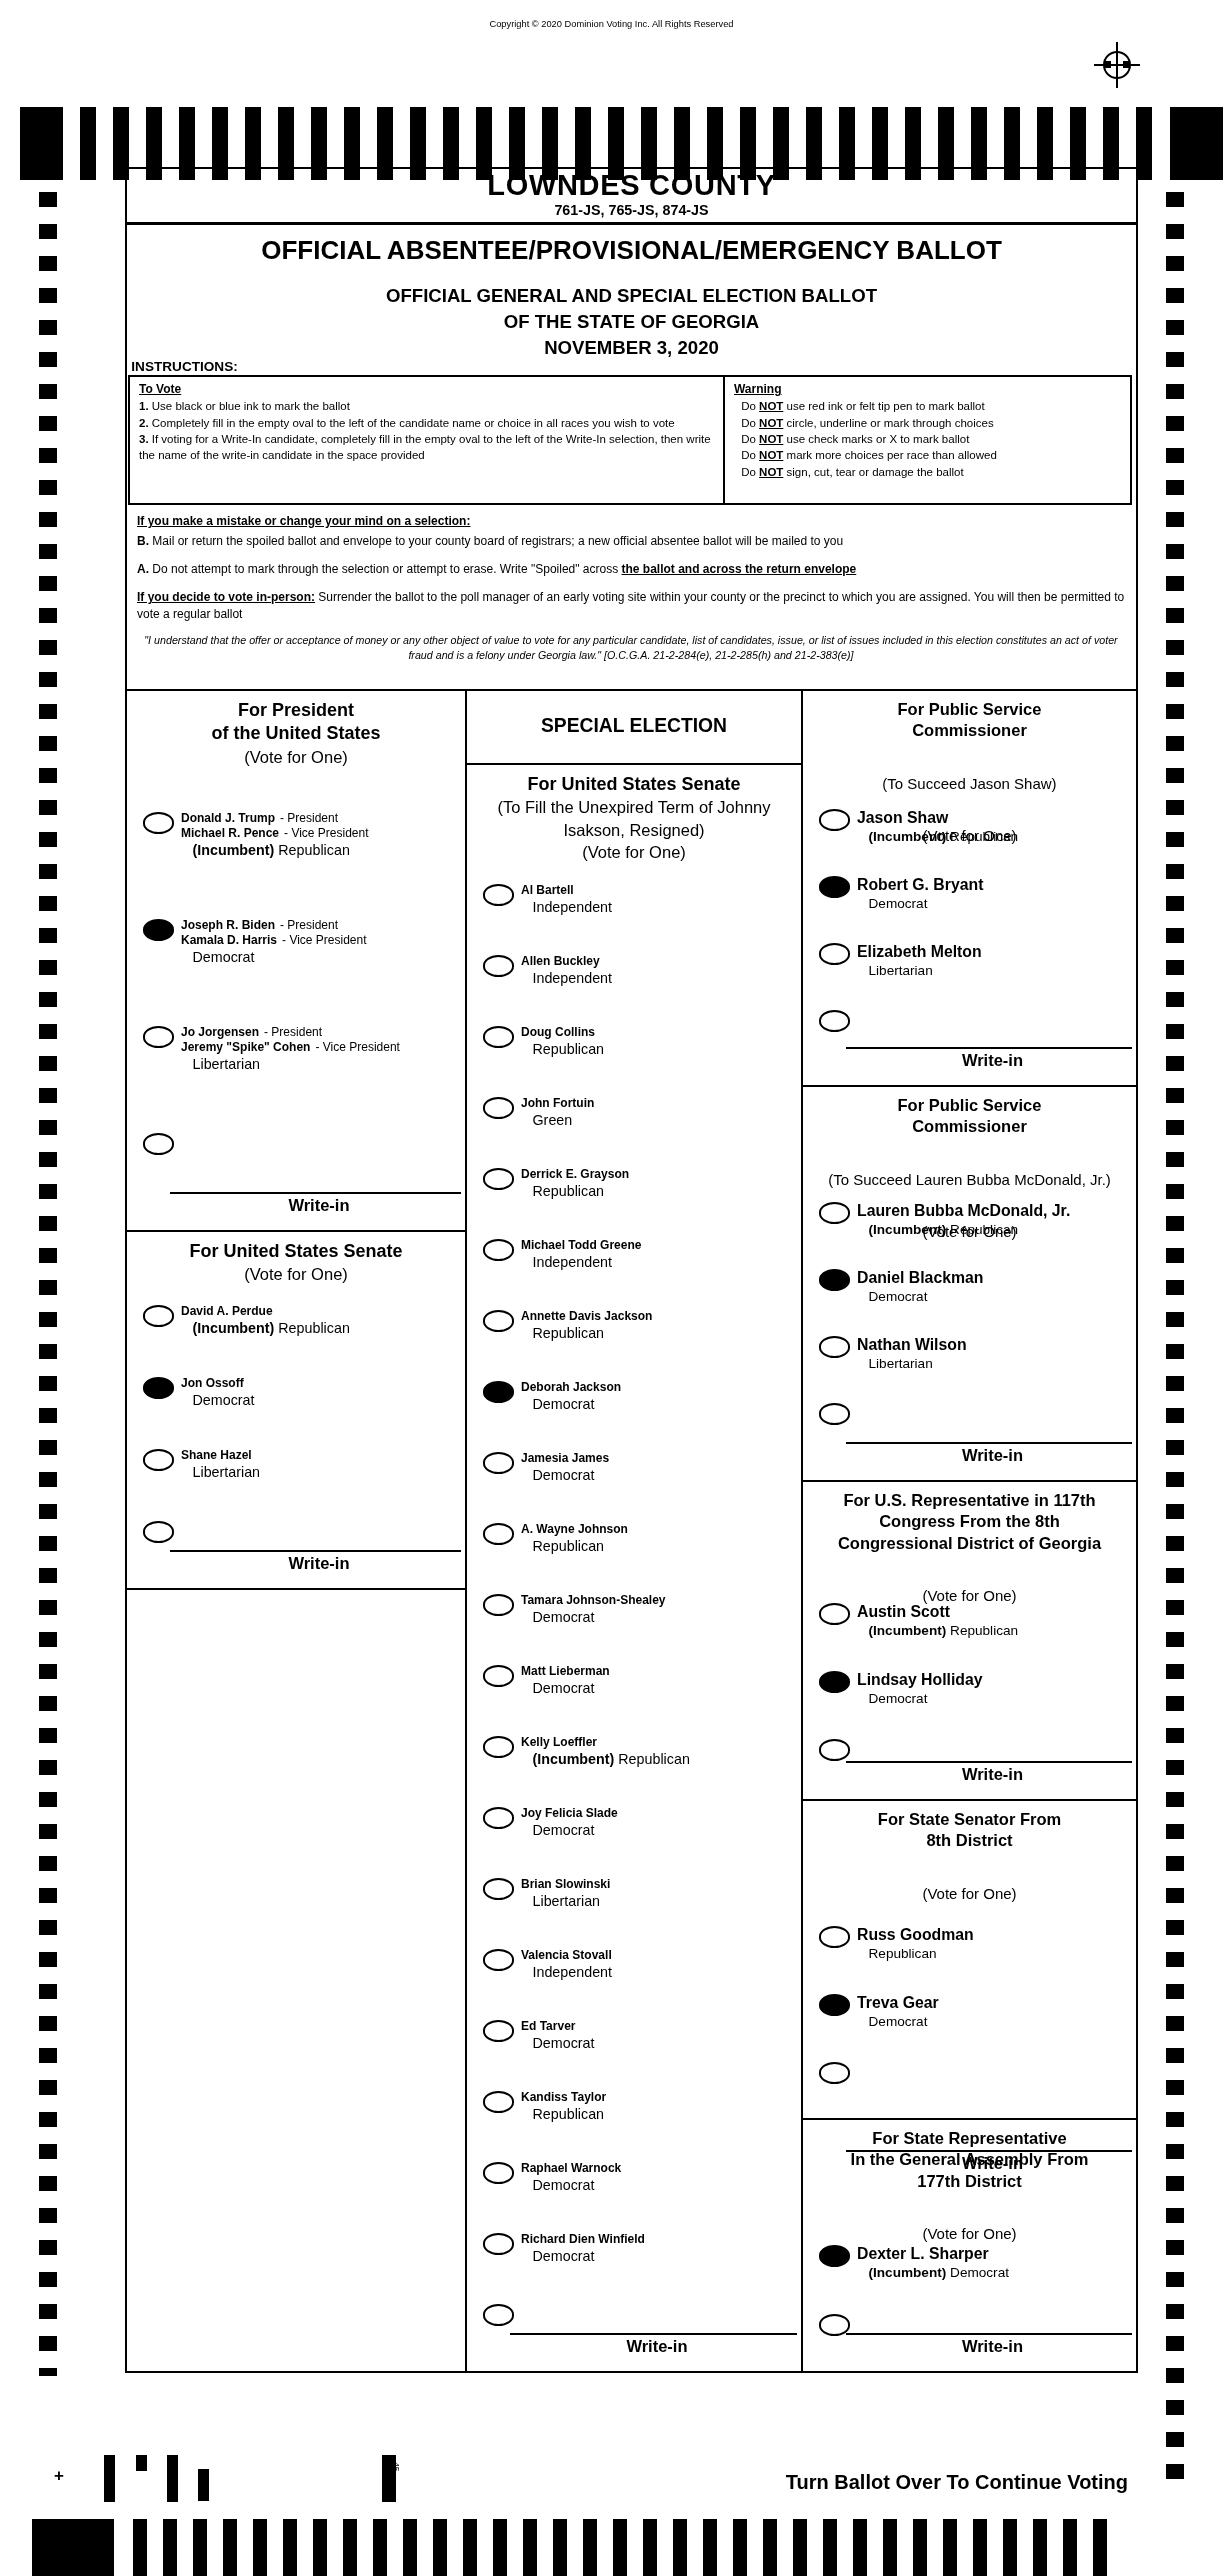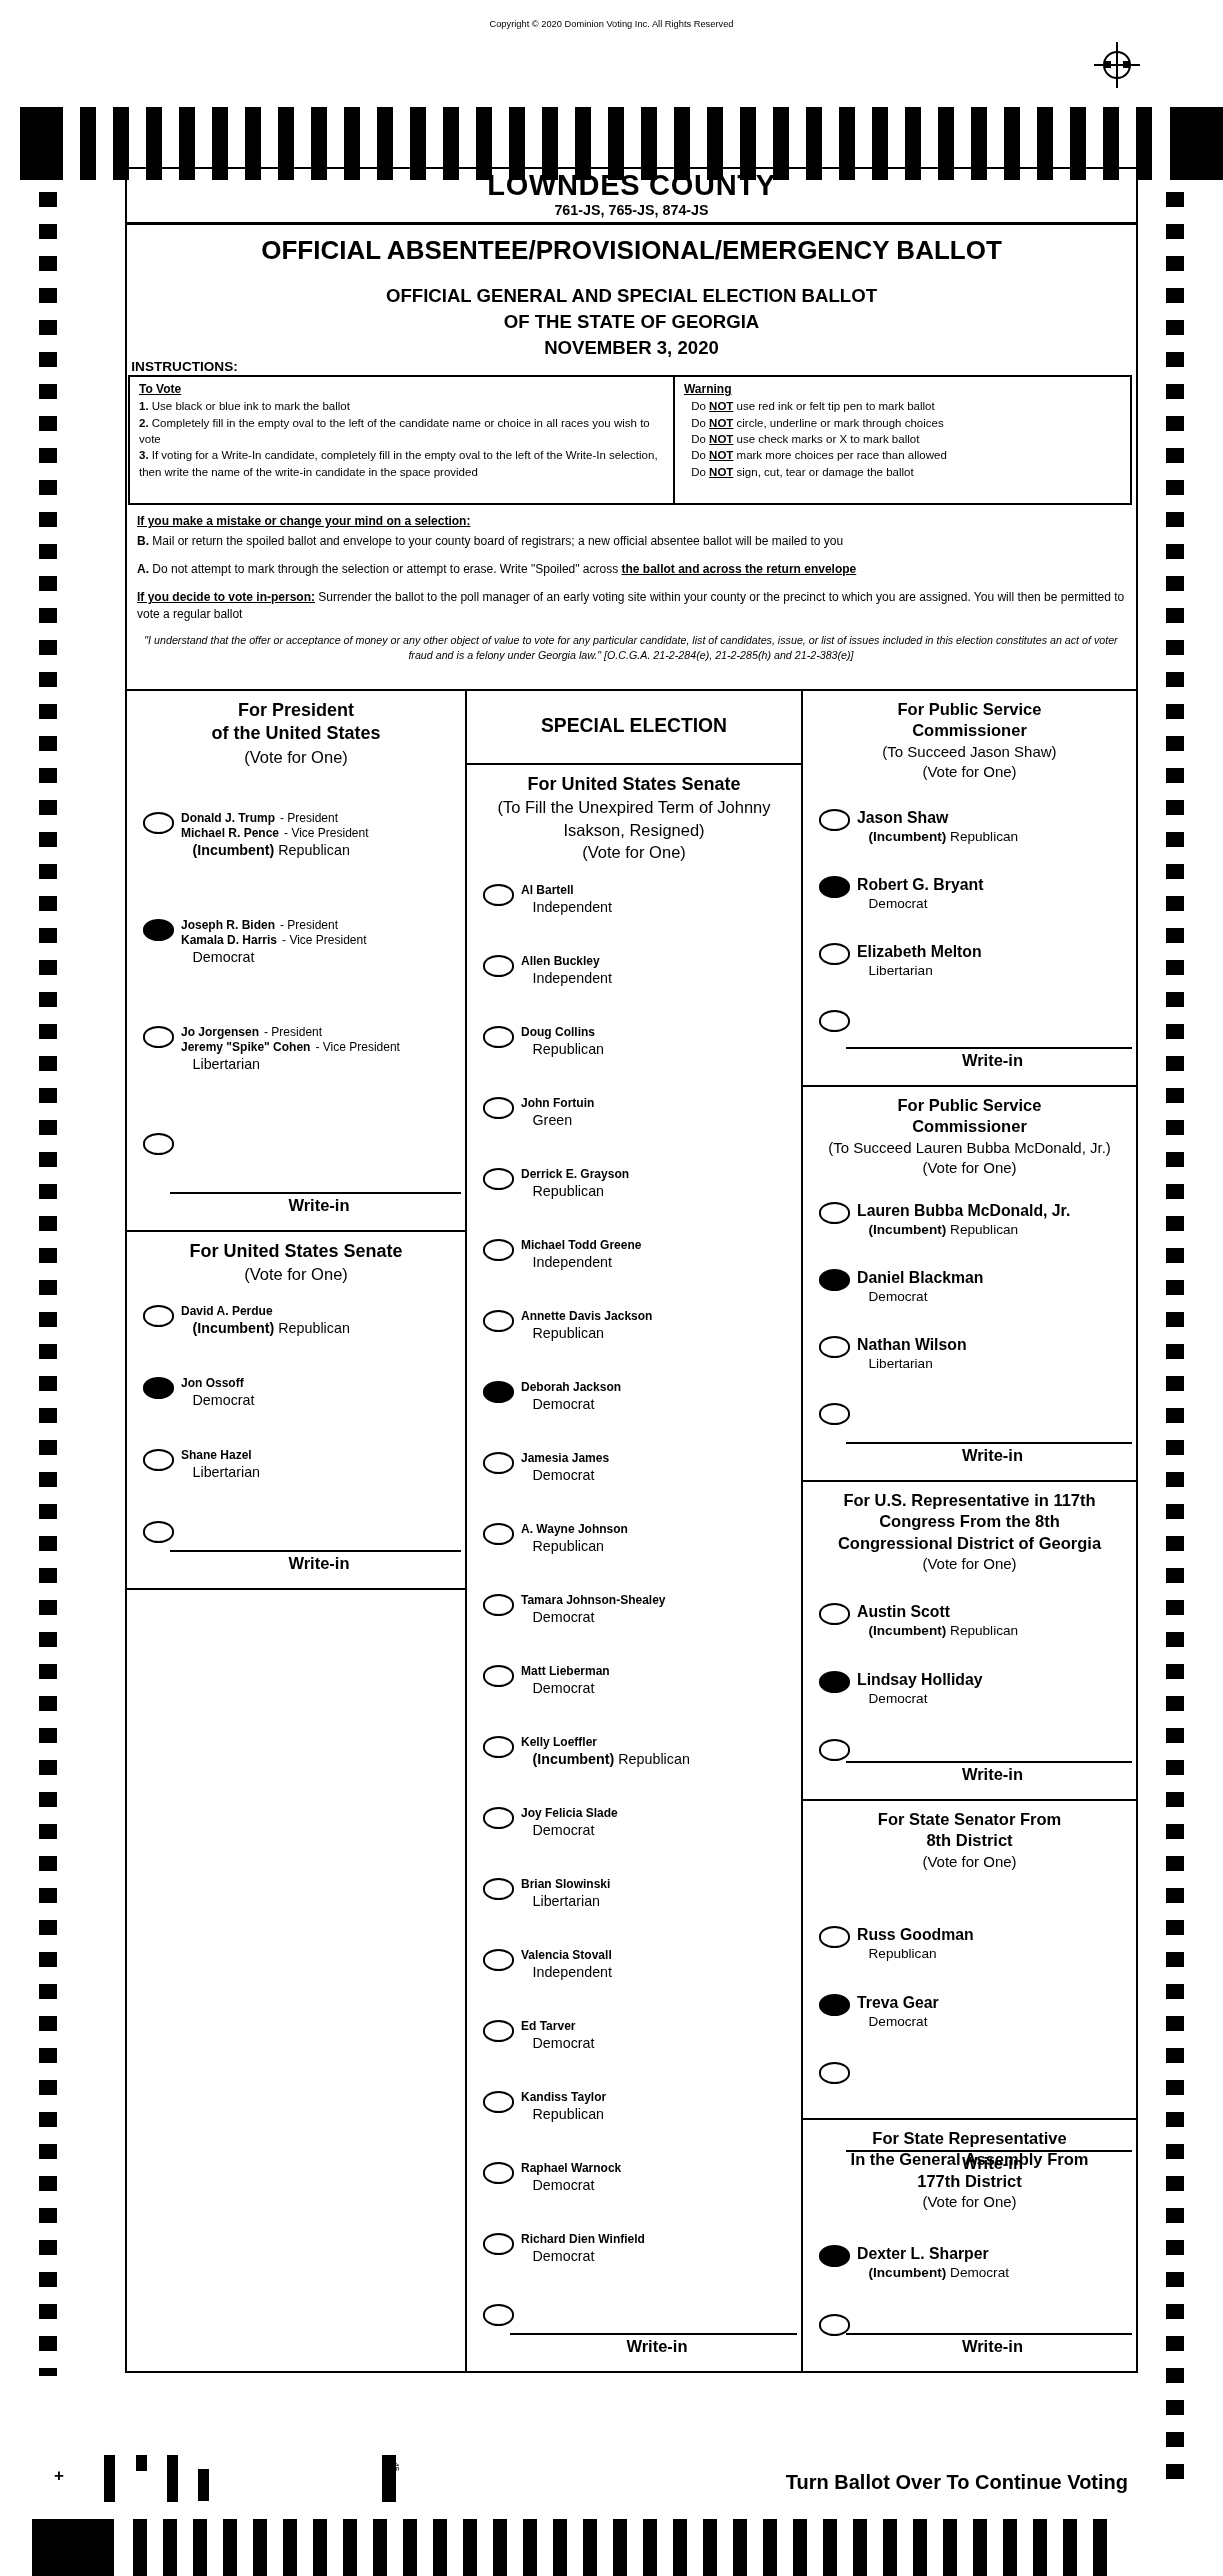--- a/index.html
+++ b/index.html
@@ -37,21 +37,21 @@
   .mist{font-size:12px;line-height:1.4;}
   .mist .t{font-weight:bold;text-decoration:underline;}
   .mrow{margin-top:2.9px;}
   .felony{font-size:10.7px;font-style:italic;text-align:center;line-height:1.45;margin-top:10px;}
   
   .contest{position:absolute;box-sizing:border-box;}
   .c-head{padding-top:10px;}
   .c-title{font-weight:bold;text-align:center;font-size:18px;line-height:1.3;}
   .c-sub{text-align:center;font-size:16.5px;line-height:1.35;}
   .w3 .c-title{font-size:16.5px;}
-  .w3 .c-sub{font-size:15px;}
+  .w3 .c-sub{font-size:15px;margin-top:32px;}
   .cands{position:absolute;left:0;right:0;}
   .cand{position:relative;}
   .oval{position:absolute;left:15.8px;top:1.4px;width:31.5px;height:21.5px;border:2.1px solid #000;
         border-radius:50%;background:#fff;box-sizing:border-box;}
   .oval.filled{background:#000;}
   .ct{margin-left:54px;padding-right:2.9px;}
   .l1{font-size:12px;font-weight:bold;line-height:1.22;}
   .l1 .r{font-weight:normal;margin-left:5px;}
   .party{font-size:14.3px;font-weight:normal;margin-left:11.5px;margin-top:1.4px;line-height:1.25;}
   .party .b{font-weight:bold;}
@@ -94,21 +94,21 @@
     <div class="abs ctr county" style="top:0px;">LOWNDES COUNTY</div>
     <div class="abs ctr precincts" style="top:33px;">761-JS, 765-JS, 874-JS</div>
     <div class="hl" style="left:0;top:53px;width:1009px;height:2.9px;"></div>
     <div class="abs ctr btitle" style="top:66px;">OFFICIAL ABSENTEE/PROVISIONAL/EMERGENCY BALLOT</div>
     <div class="abs ctr bsub" style="top:116px;">OFFICIAL GENERAL AND SPECIAL ELECTION BALLOT</div>
     <div class="abs ctr bsub" style="top:142px;">OF THE STATE OF GEORGIA</div>
     <div class="abs ctr bsub" style="top:168px;">NOVEMBER 3, 2020</div>
     <div class="abs instr-label" style="left:4.3px;top:190px;">INSTRUCTIONS:</div>
 
     <div class="abs ibox" style="left:1.4px;top:206px;width:1004px;height:130px;">
-      <div class="icell" style="width:543px;">
+      <div class="icell" style="width:593px;">
         <span class="t">To Vote</span>
         <div><span class="b">1.</span><span> Use black or blue ink to mark the ballot</span></div>
         <div><span class="b">2.</span><span> Completely fill in the empty oval to the left of the candidate name or choice in all races you wish to vote</span></div>
         <div><span class="b">3.</span><span> If voting for a Write-In candidate, completely fill in the empty oval to the left of the Write-In selection, then write the name of the write-in candidate in the space provided</span></div>
       </div>
       <div class="icell icell-r" style="flex:1;">
         <span class="t">Warning</span>
         <div class="warn-item"><span>Do </span><span class="b u">NOT</span><span> use red ink or felt tip pen to mark ballot</span></div>
         <div class="warn-item"><span>Do </span><span class="b u">NOT</span><span> circle, underline or mark through choices</span></div>
         <div class="warn-item"><span>Do </span><span class="b u">NOT</span><span> use check marks or X to mark ballot</span></div>

